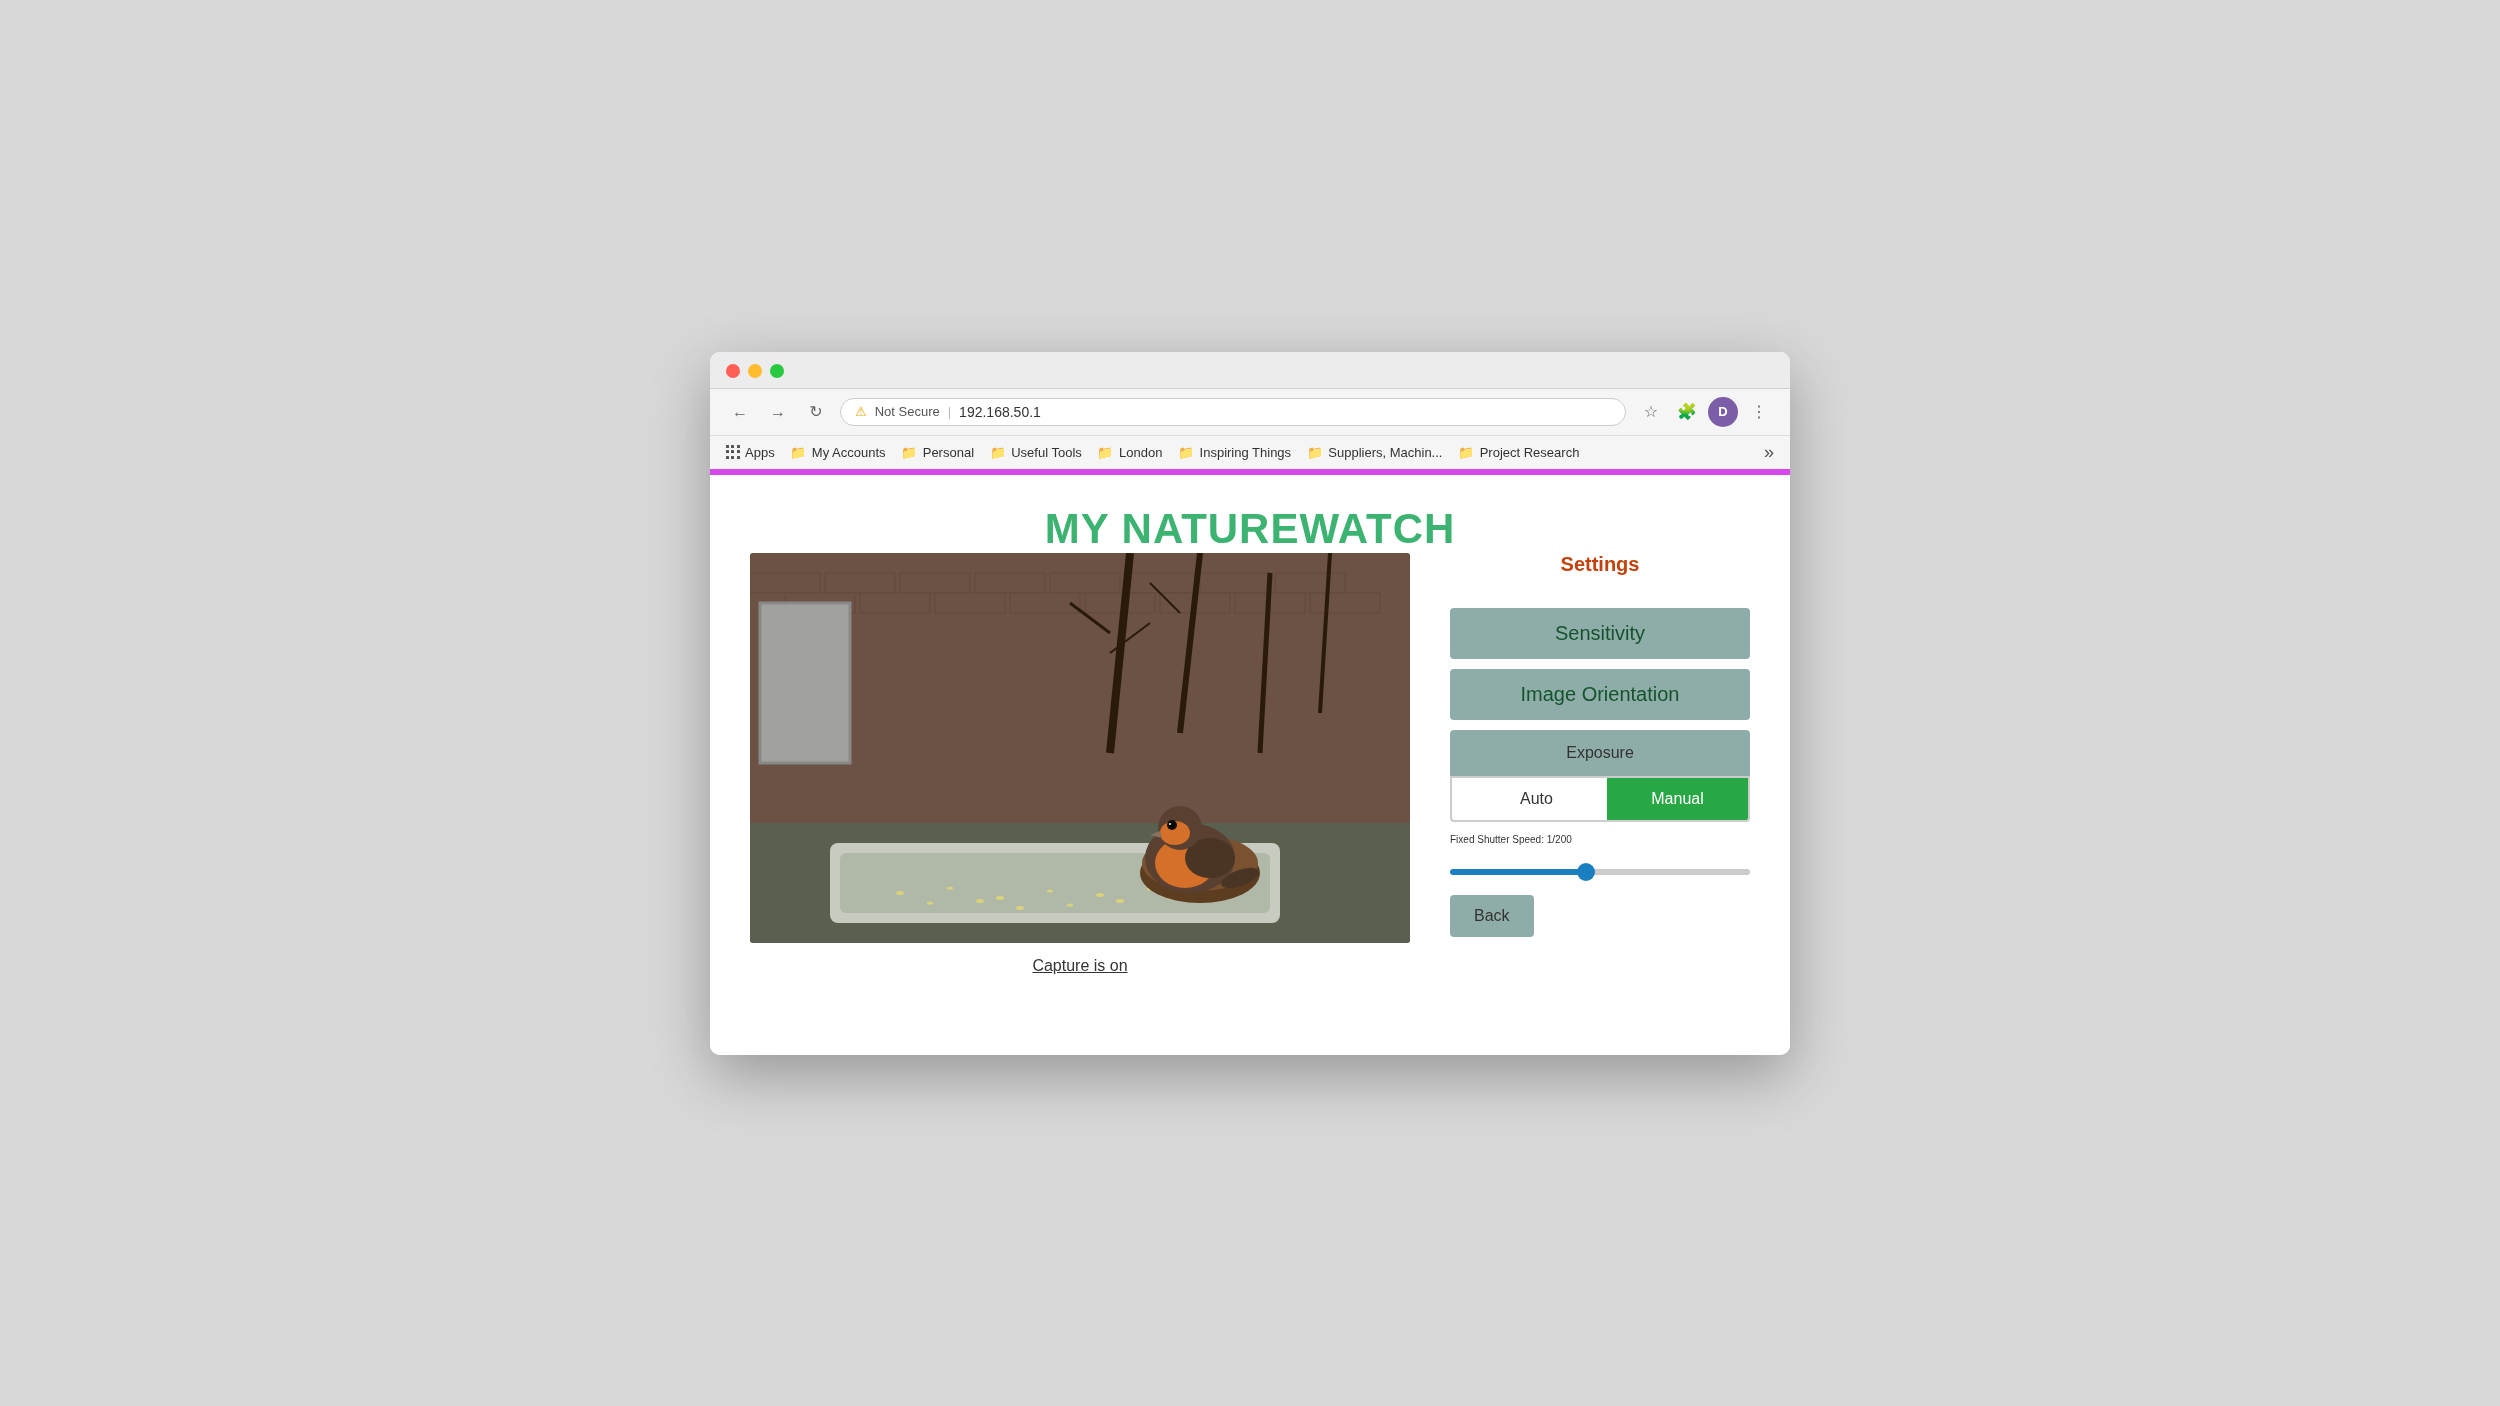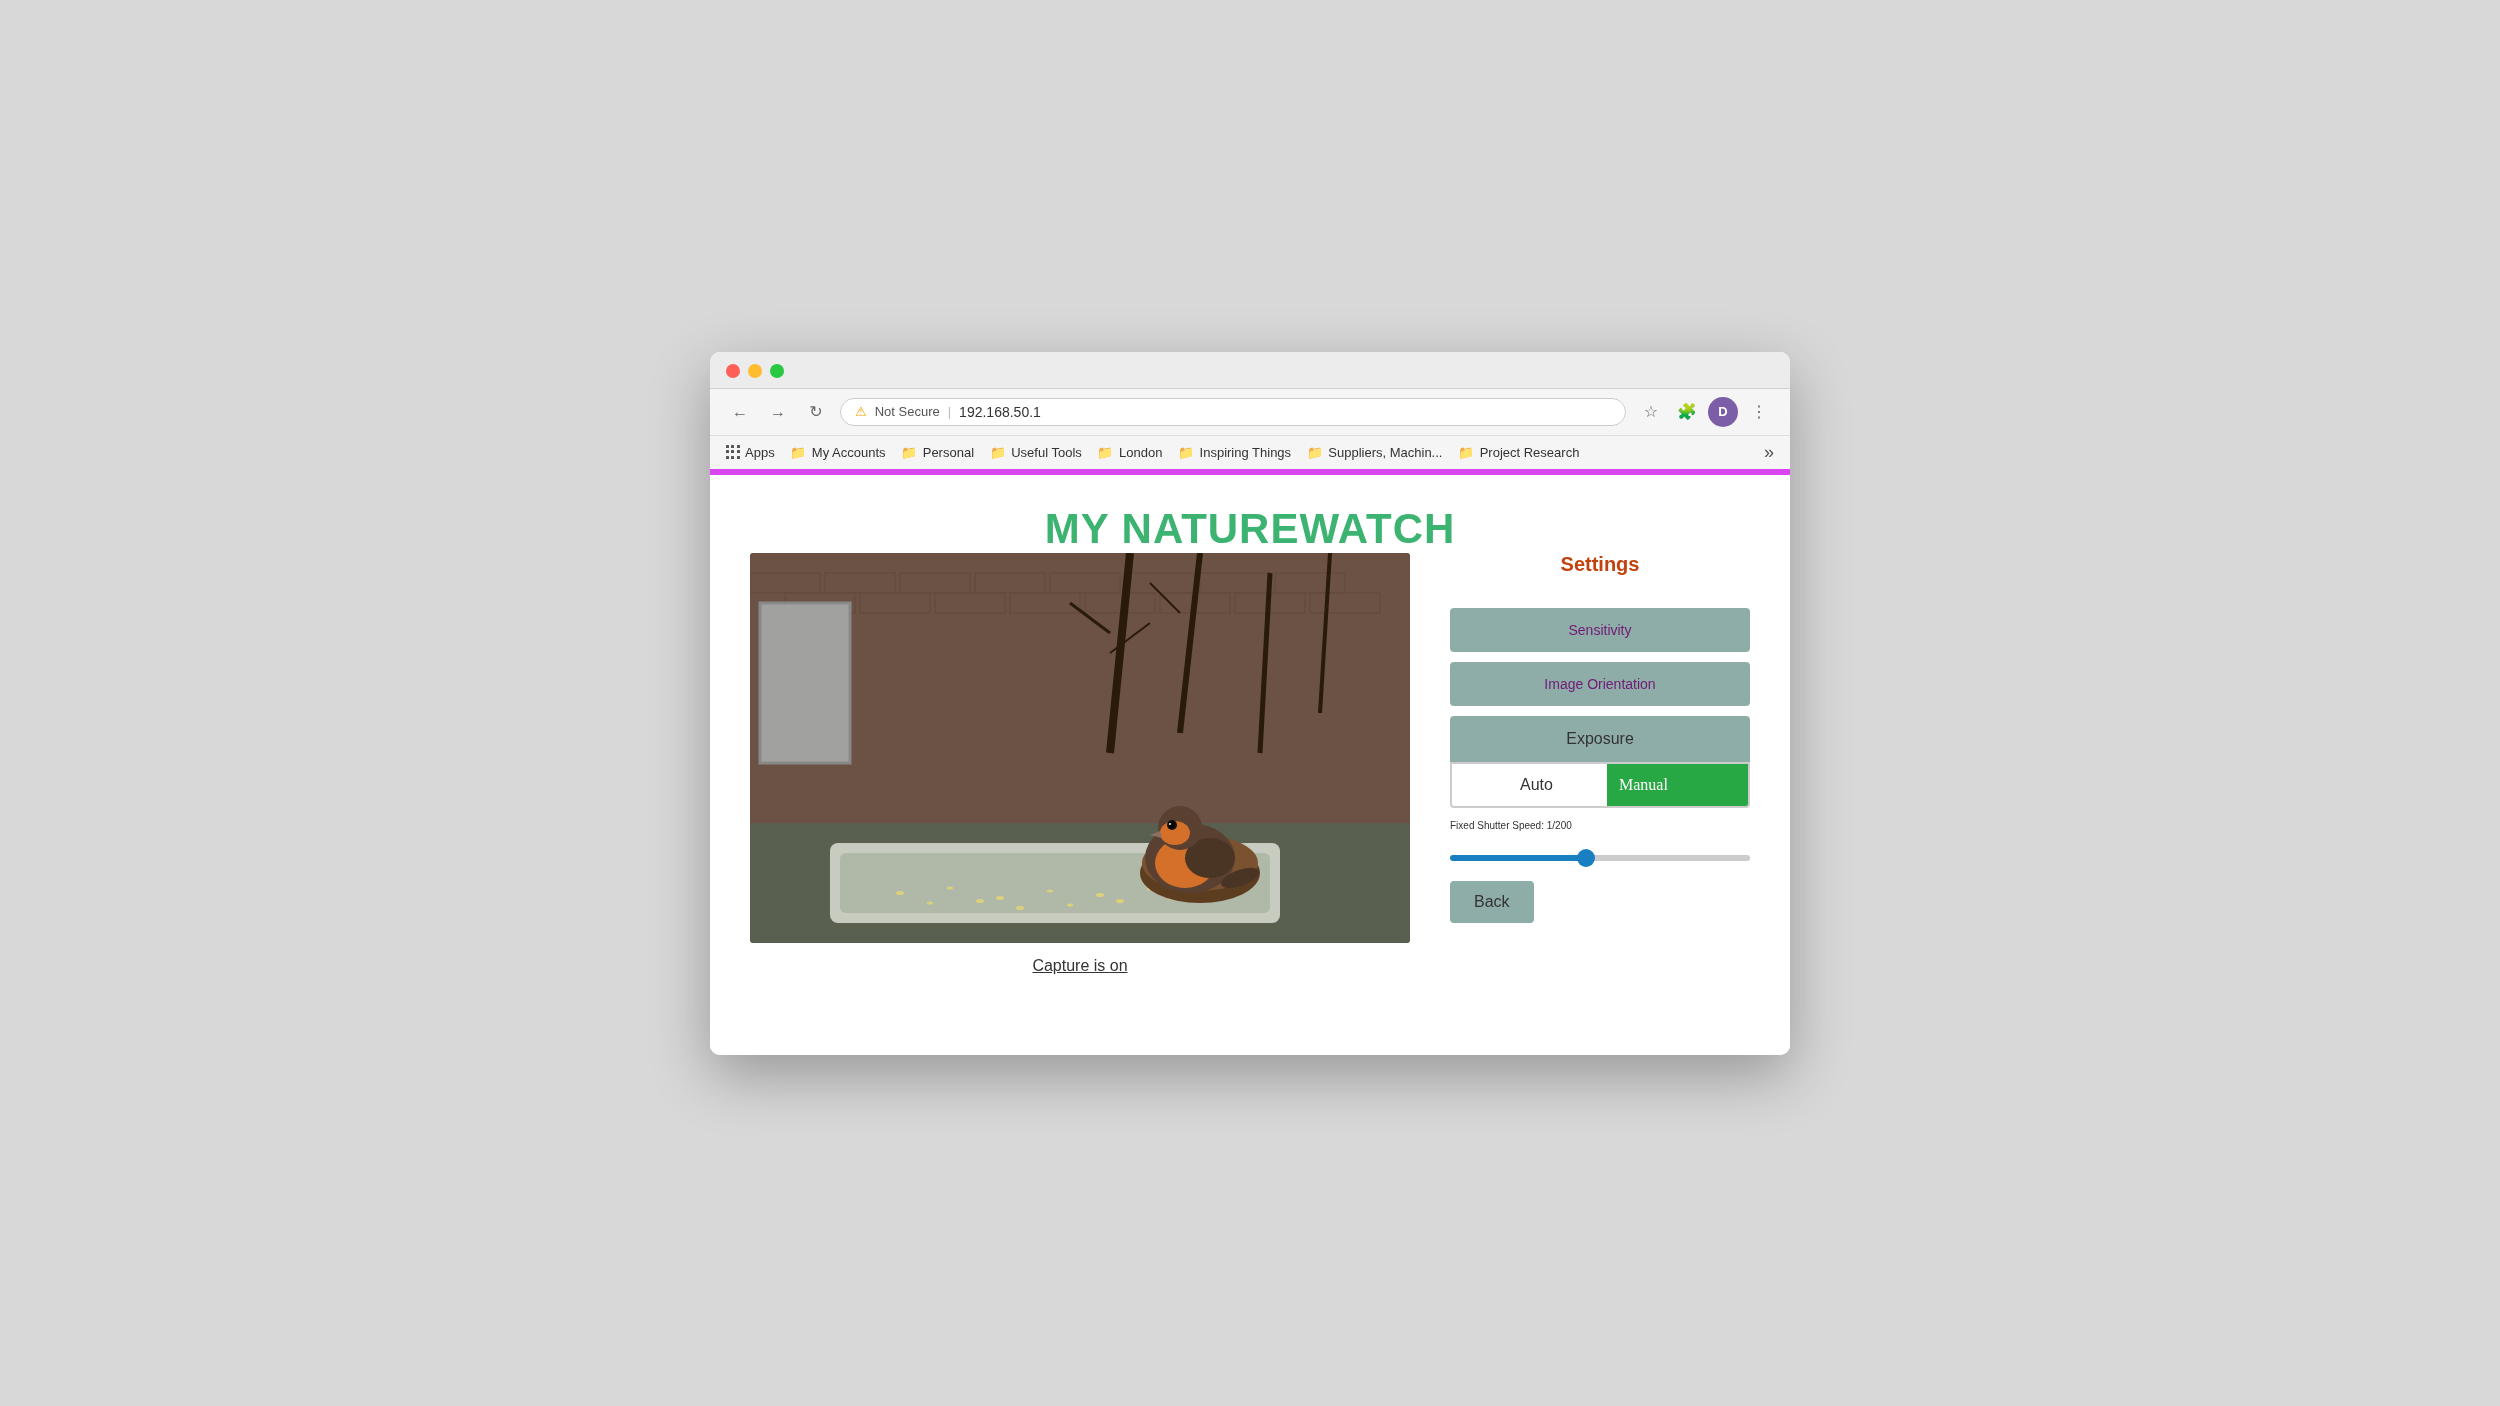--- a/index.html
+++ b/index.html
@@ -234,22 +234,22 @@
       margin-bottom: 32px;
     }
     .settings-btn {
       display: block;
       width: 100%;
       padding: 14px;
       margin-bottom: 10px;
       background: #8fada8;
       border: none;
       border-radius: 4px;
-      font-size: 14px;
-      color: #701a75;
+      font-size: 20px;
+      color: #14532d;
       cursor: pointer;
       text-align: center;
     }
     .exposure-section {
       margin-top: 10px;
     }
     .exposure-label {
       display: block;
       width: 100%;
       padding: 14px;
@@ -279,23 +279,22 @@
       text-align: center;
     }
     .toggle-manual {
       flex: 1;
       padding: 12px;
       background: #28a745;
       border: none;
       font-size: 16px;
       color: #fff;
       cursor: pointer;
-      text-align: left;
+      text-align: center;
       font-weight: 500;
-      font-family: Liberation Serif, serif;
     }
     .shutter-label {
       font-size: 10px;
       color: #333;
       margin-bottom: 16px;
     }
     .slider-wrap {
       margin-bottom: 16px;
     }
     input[type=range] {

